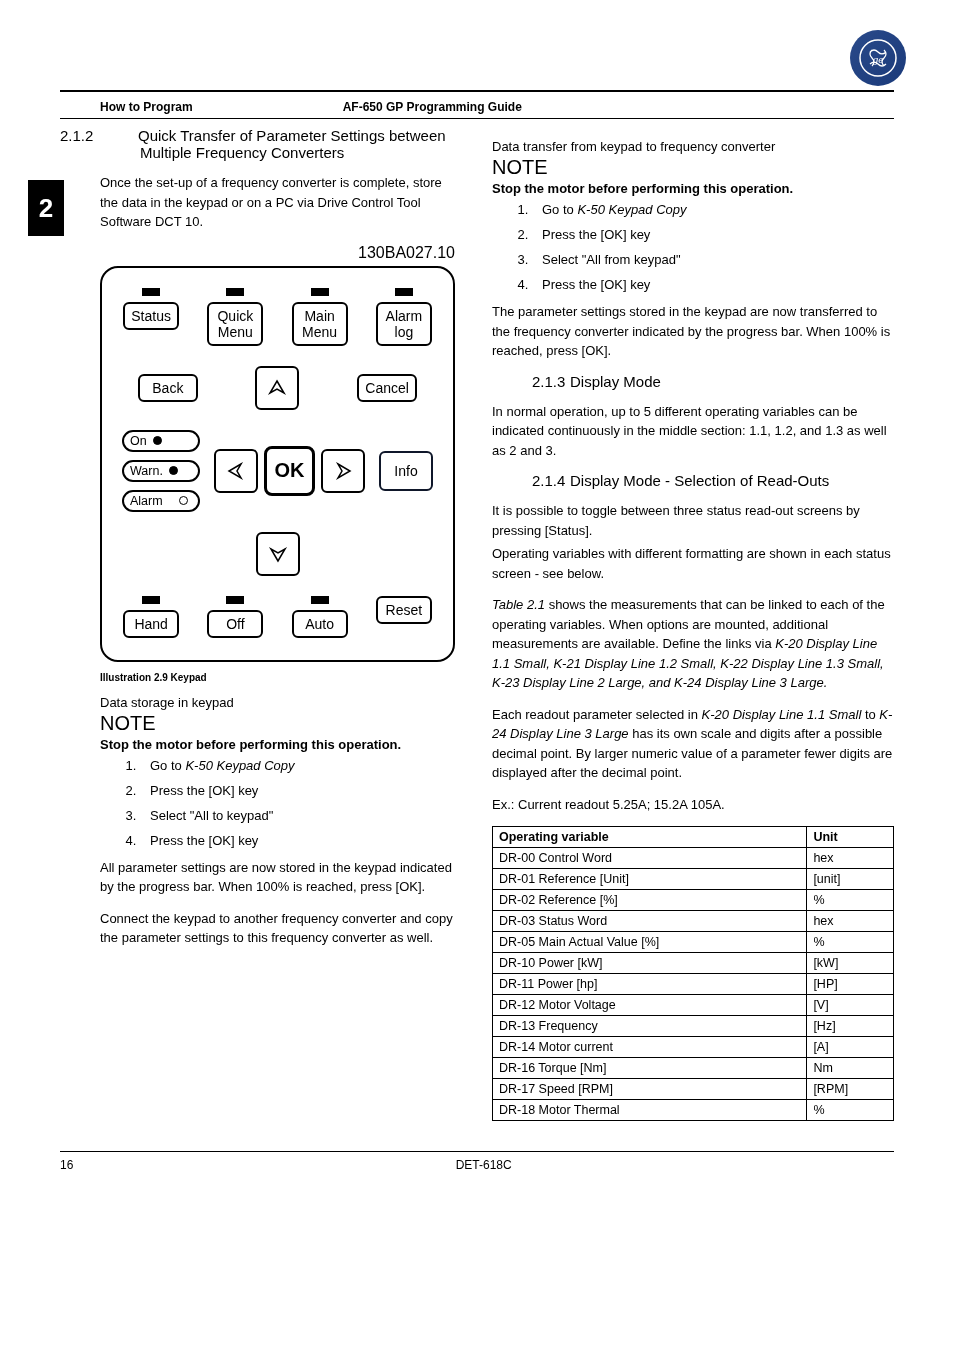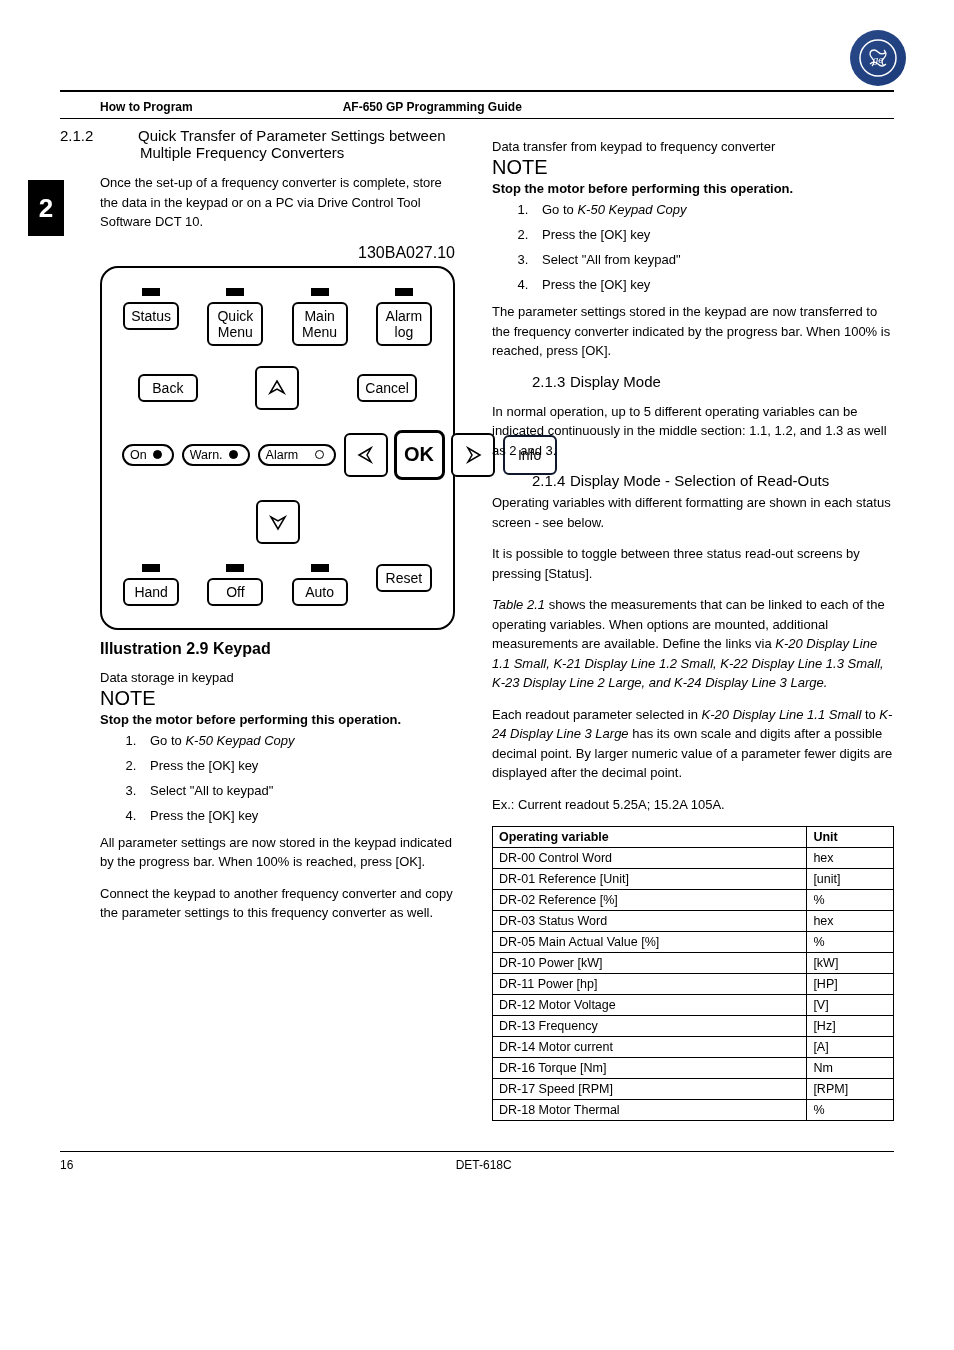--- a/index.html
+++ b/index.html
@@ -106,35 +106,35 @@
     background:#fff;
   }
   .okbtn {
     border: 3px solid #000;
     border-radius: 8px;
     width: 51px; height: 50px;
     display:flex;align-items:center;justify-content:center;
     font-size:20px;font-weight:bold;
     background:#fff;
   }
-  .led-col { display:flex; gap:8px; }
+  .led-col { display:flex; flex-direction:column; gap:8px; }
   .led {
     border:2px solid #000; border-radius: 14px;
     padding: 2px 10px 2px 6px; font-size:12.5px;
     display:flex; align-items:center; gap:6px;
     background:#fff;
   }
   .led-dot { width:9px;height:9px;border:1.5px solid #000;border-radius:50%; }
   .led-dot.fill { background:#000; }
   .infobtn {
     border:2px solid #0f172a; border-radius:6px;
     padding: 10px 10px; font-size:14px; min-width:54px; text-align:center;
     background:#fff;
   }
-  .caption { font-weight: bold; font-size: 16px; margin: 10px 0 12px 40px; }
+  .caption { font-weight: bold; font-size: 10px; margin: 10px 0 12px 40px; }
   .sub-heading { font-weight: normal; font-size: 13px; margin: 12px 0 0 40px; }
   .note-word { font-size: 20px; margin: 2px 0 0 40px; }
   .bold-line { font-weight: bold; font-size: 13px; margin: 2px 0 6px 40px; }
   ol.numlist { margin: 0 0 10px 80px; padding: 0; }
   ol.numlist li { margin: 4px 0 10px 0; font-size:13px; padding-left: 10px; }
   .italic { font-style: italic; margin-top: 24px; }
   table.op-table {
     border-collapse: collapse;
     width: 100%;
     margin-top: 10px;
@@ -303,22 +303,22 @@
     <p class="body-text">The parameter settings stored in the keypad are now transferred to the frequency converter indicated by the progress bar. When 100% is reached, press [OK].</p>
 
     <h3 class="section-heading">
       <span class="section-num">2.1.3</span><span>Display Mode</span>
     </h3>
     <p class="body-text">In normal operation, up to 5 different operating variables can be indicated continuously in the middle section: 1.1, 1.2, and 1.3 as well as 2 and 3.</p>
 
     <h3 class="section-heading">
       <span class="section-num">2.1.4</span><span>Display Mode - Selection of Read-Outs</span>
     </h3>
+    <p class="body-text">It is possible to toggle between three status read-out screens by pressing [Status].</p>
     <p class="body-text" style="margin-top:-8px;">Operating variables with different formatting are shown in each status screen - see below.</p>
-    <p class="body-text">It is possible to toggle between three status read-out screens by pressing [Status].</p>
     <p class="body-text"><span class="italic">Table 2.1</span><span> shows the measurements that can be linked to each of the operating variables. When options are mounted, additional measurements are available. Define the links via </span><span class="italic">K-20 Display Line 1.1 Small, K-21 Display Line 1.2 Small, K-22 Display Line 1.3 Small, K-23 Display Line 2 Large, and K-24 Display Line 3 Large.</span></p>
     <p class="body-text"><span>Each readout parameter selected in </span><span class="italic">K-20 Display Line 1.1 Small</span><span> to </span><span class="italic">K-24 Display Line 3 Large</span><span> has its own scale and digits after a possible decimal point. By larger numeric value of a parameter fewer digits are displayed after the decimal point.</span></p>
     <p class="body-text">Ex.: Current readout 5.25A; 15.2A 105A.</p>
 
     <table class="op-table">
       <thead>
         <tr>
           <th>Operating variable</th>
           <th>Unit</th>
         </tr>

